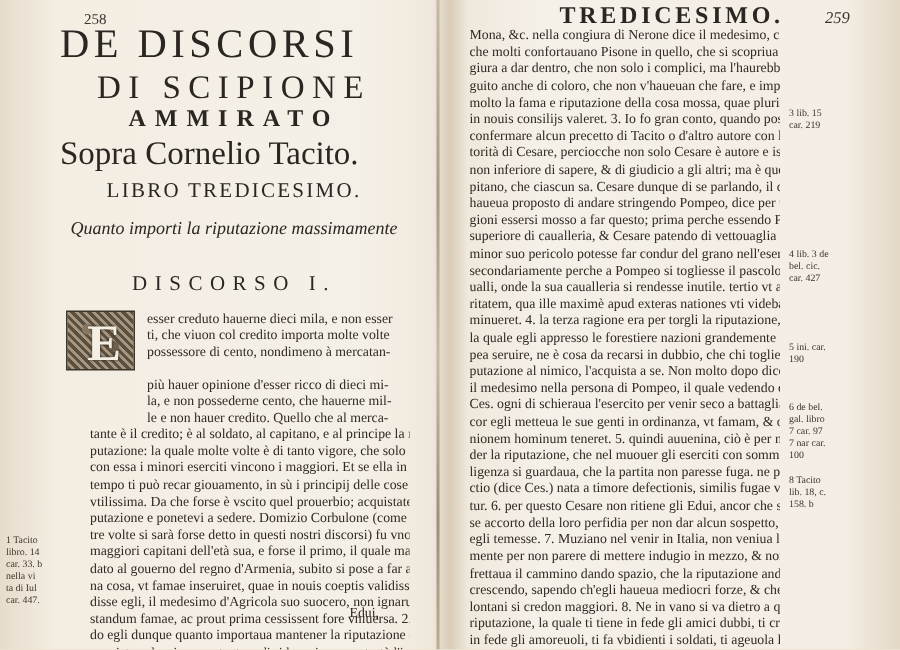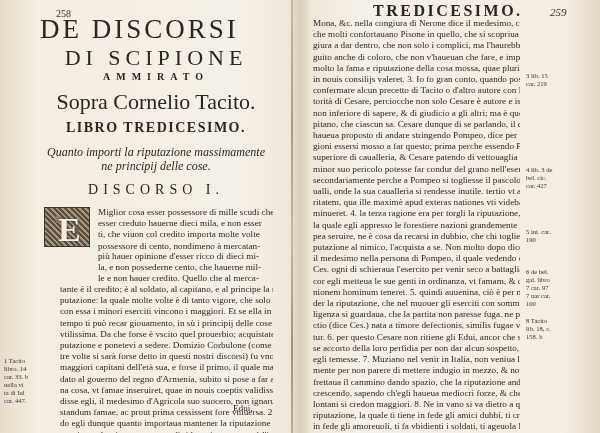--- a/index.html
+++ b/index.html
@@ -21,25 +21,25 @@
   }
   .page { position:absolute; top:0; height:433px; }
   .page.left { left:0; width:291px; }
 
   .pagenum { position:absolute; font-size:10px; color:#3b332c; }
   .t1 { position:absolute; top:14px; left:40px; width:232px; text-align:left;
         font-size:27px; letter-spacing:3px; color:#2b2622; }
   .t2 { position:absolute; top:45px; left:40px; width:232px; text-align:center;
         font-size:22px; letter-spacing:5px; color:#2b2622; }
   .t3 { position:absolute; top:71px; left:40px; width:232px; text-align:center;
-        font-size:10px; letter-spacing:6px; font-weight:bold; color:#2b2622; }
-  .t4 { position:absolute; top:89px; left:40px; width:232px; text-align:center;
+        font-size:16px; letter-spacing:6px; font-weight:bold; color:#2b2622; }
+  .t4 { position:absolute; top:89px; left:40px; width:232px; text-align:left;
         font-size:22px; color:#2b2622; }
   .t5 { position:absolute; top:120px; left:40px; width:232px; text-align:center;
-        font-size:14px; letter-spacing:1.5px; font-weight:bold; color:#2b2622; }
+        font-size:14px; letter-spacing:1.5px; font-weight:normal; color:#2b2622; }
   .subtitle { position:absolute; top:145px; left:46px; width:220px; text-align:center;
         font-style:italic; font-size:12px; line-height:14px; color:#2b2622; }
   .discorso { position:absolute; top:182px; left:40px; width:232px; text-align:center;
         font-size:14px; letter-spacing:5px; color:#2b2622; }
 
   .dropcap {
     position:absolute; left:44px; top:207px; width:44px; height:38px;
     background:
       radial-gradient(circle at 30% 30%,#8a7b66 0 3px,transparent 4px),
       radial-gradient(circle at 70% 60%,#6f604d 0 3px,transparent 4px),
@@ -75,30 +75,28 @@
 
 <div class="page left">
   <div class="pagenum" style="left:56px;top:8px;">258</div>
   <div class="t1">DE DISCORSI</div>
   <div class="t2">DI SCIPIONE</div>
   <div class="t3">AMMIRATO</div>
   <div class="t4">Sopra Cornelio Tacito.</div>
   <div class="t5">LIBRO TREDICESIMO.</div>
   <div class="subtitle">
     <div>Quanto importi la riputazione massimamente</div>
-    <div>ne principij delle cose.</div>
   </div>
   <div class="discorso">DISCORSO I.</div>
 
   <div class="dropcap">
     <span>E</span>
   </div>
 
   <div class="body-text lb">
-    <span class="ln">Miglior cosa esser possessore di mille scudi che</span>
     <span class="ln">esser creduto hauerne dieci mila, e non esser</span>
     <span class="ln">ti, che viuon col credito importa molte volte</span>
     <span class="ln">possessore di cento, nondimeno à mercatan-</span>
   </div>
   <div class="body-text" style="left:98px;top:251px;width:175px;font-family:Liberation Serif, serif;">
     <span class="ln">più hauer opinione d'esser ricco di dieci mi-</span>
   </div>
 
   <div class="body-text" style="left:98px;top:262px;width:175px;">
     <span class="ln">la, e non possederne cento, che hauerne mil-</span>

